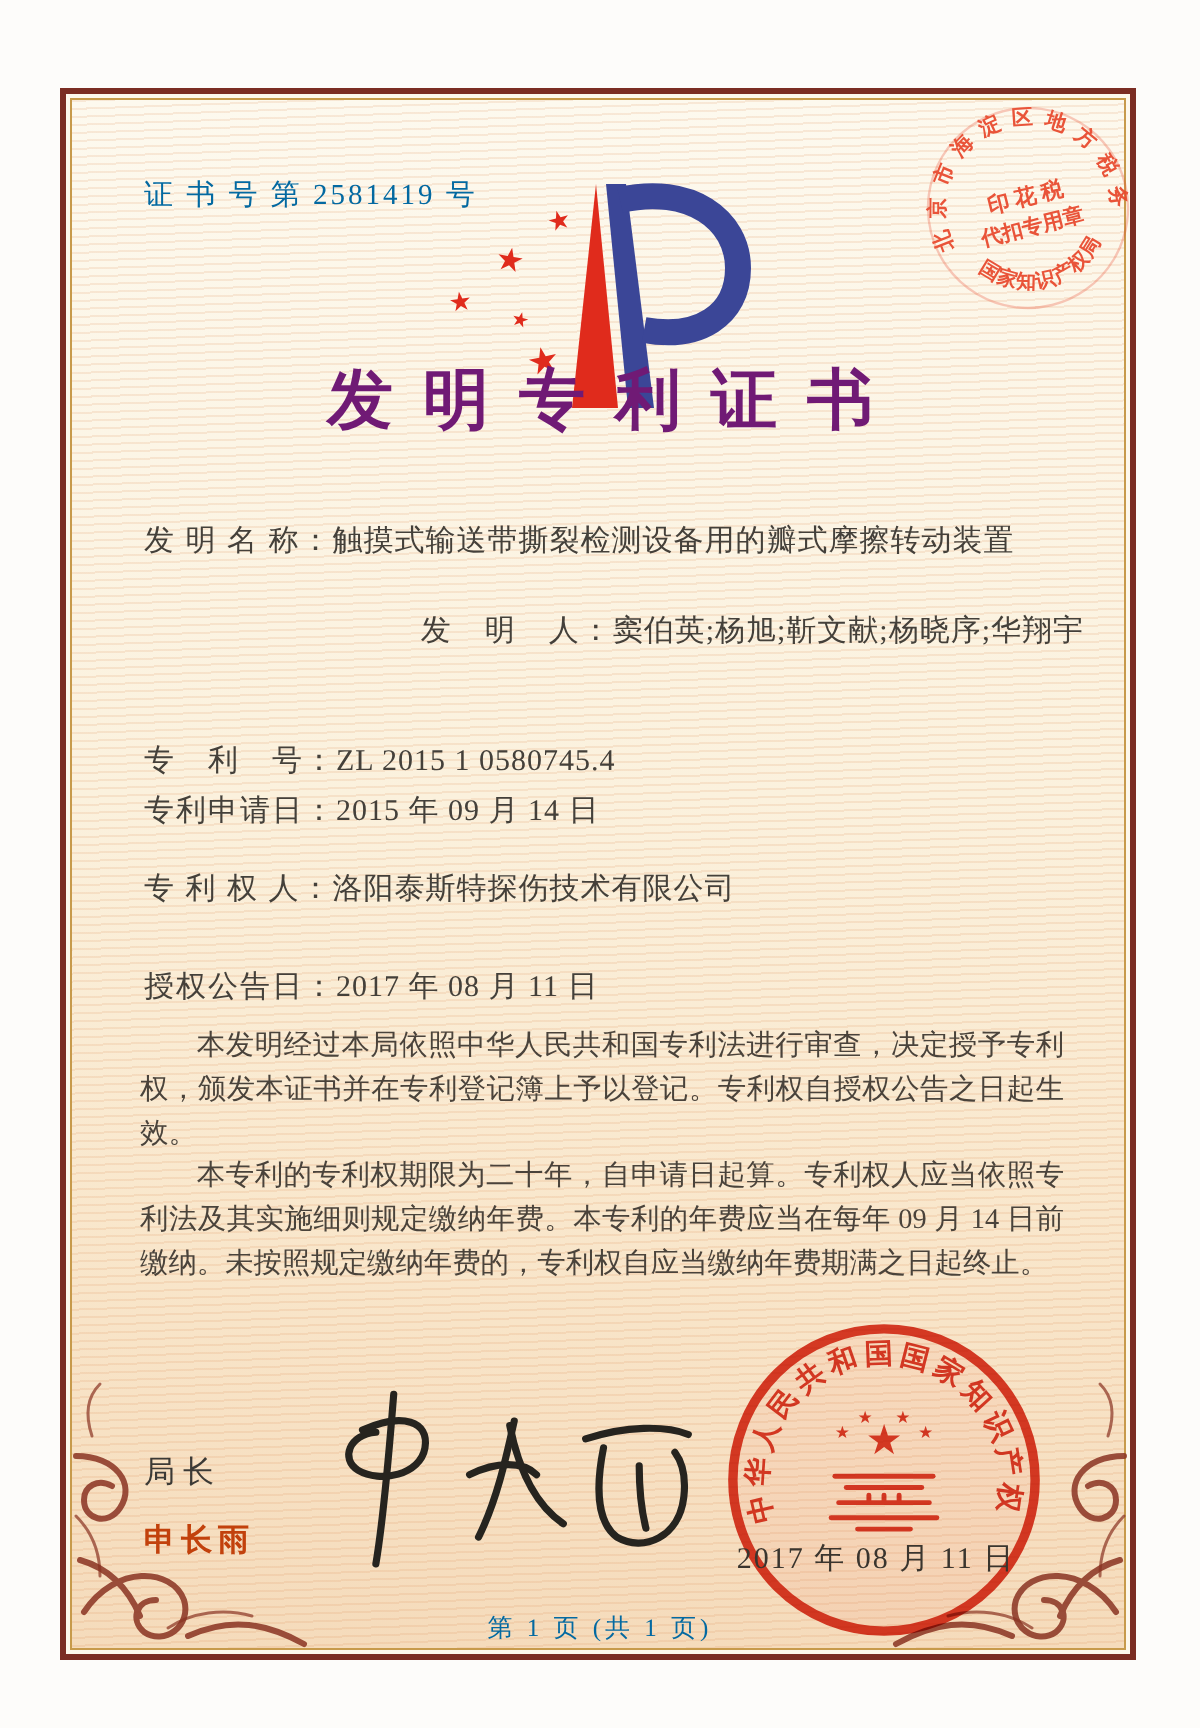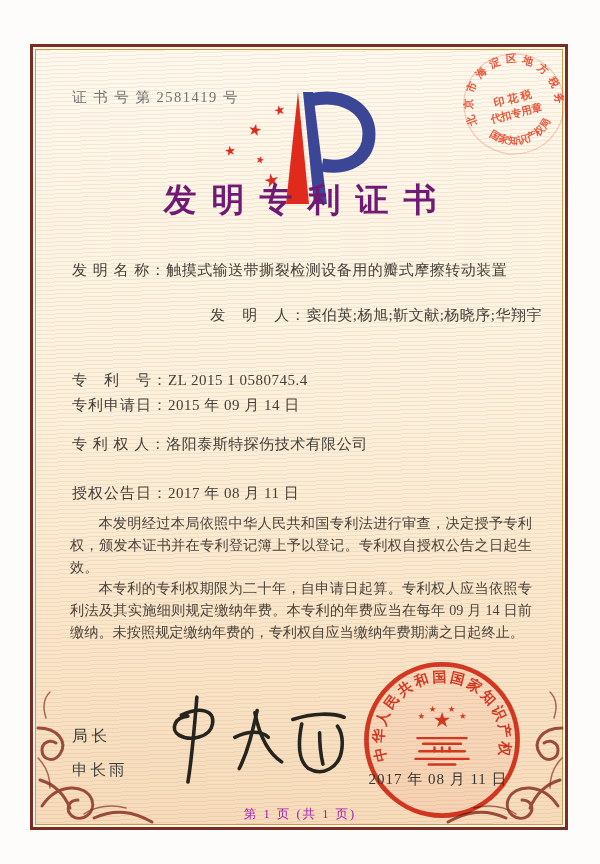--- a/index.html
+++ b/index.html
@@ -25,21 +25,21 @@
     background-image:
       repeating-linear-gradient(178deg,
         rgba(222,146,94,0.17) 0px, rgba(222,146,94,0.17) 1px,
         rgba(255,255,255,0) 1px, rgba(255,255,255,0) 4px),
       linear-gradient(180deg,#fdf9ee 0%,#fbf1dd 45%,#f9e7cc 72%,#f5dbbb 100%);
   }
   
   .abs{position:absolute;}
   .cert-no{
     left:72px;top:88px;
-    font-size:14.5px;color:#737373;letter-spacing:1.5px;
+    font-size:14.5px;color:#0369a1;letter-spacing:1.5px;
   }
   .logo{left:213px;top:90px;width:174px;height:122px;}
   .title{
     left:0;right:0;top:178px;text-align:center;
     font-size:33px;font-weight:bold;color:#701a75;
     letter-spacing:15px;text-indent:15px;
   }
   .field-row{
     left:72px;width:470px;
     font-size:15px;color:#44403a;
@@ -49,34 +49,34 @@
   .field-row .val{letter-spacing:0.5px;}
   .f0{top:261px;} .f1{top:306px;text-align:right;} .f2{top:351px;margin-top:20px;}
   .f3{top:396px;} .f4{top:435px;} .f5{top:484px;}
   .body-text{
     left:70px;width:462px;top:513px;
     font-size:14.2px;line-height:21.8px;color:#4a433b;
     text-align:justify;
   }
   .body-text p{margin:0;text-indent:2em;}
   .sig-title{left:72px;top:726px;font-size:15.5px;color:#3c3a36;letter-spacing:4px;}
-  .sig-name{left:72px;top:760px;font-size:15.5px;color:#404040;letter-spacing:3px;}
+  .sig-name{left:72px;top:760px;font-size:15.5px;color:#c2410c;letter-spacing:3px;font-weight:bold;}
   .sig-script{left:150px;top:686px;width:212px;height:106px;}
   .tax-stamp{left:458px;top:48px;width:112px;height:112px;transform:rotate(-14deg);opacity:.92;}
   .main-seal{
     left:357px;top:655px;width:170px;height:170px;
     mix-blend-mode:multiply;opacity:.93;z-index:5;
   }
   .seal-date{
     left:358px;top:770px;width:160px;text-align:center;
     font-size:15px;color:#3a352e;letter-spacing:1px;z-index:6;
   }
   .footer{
     left:0;right:0;top:806px;text-align:center;
-    font-size:12.5px;color:#a21caf;letter-spacing:2px;
+    font-size:12.5px;color:#0369a1;letter-spacing:2px;
   }
   .corner{width:128px;height:142px;z-index:2;}
   .corner-bl{left:32px;top:688px;}
   .corner-br{left:440px;top:688px;transform:scaleX(-1);}
   svg text{font-family:"Liberation Serif","DejaVu Serif",serif;}
 </style>
 </head>
 <body>
 
 <div class="page">

